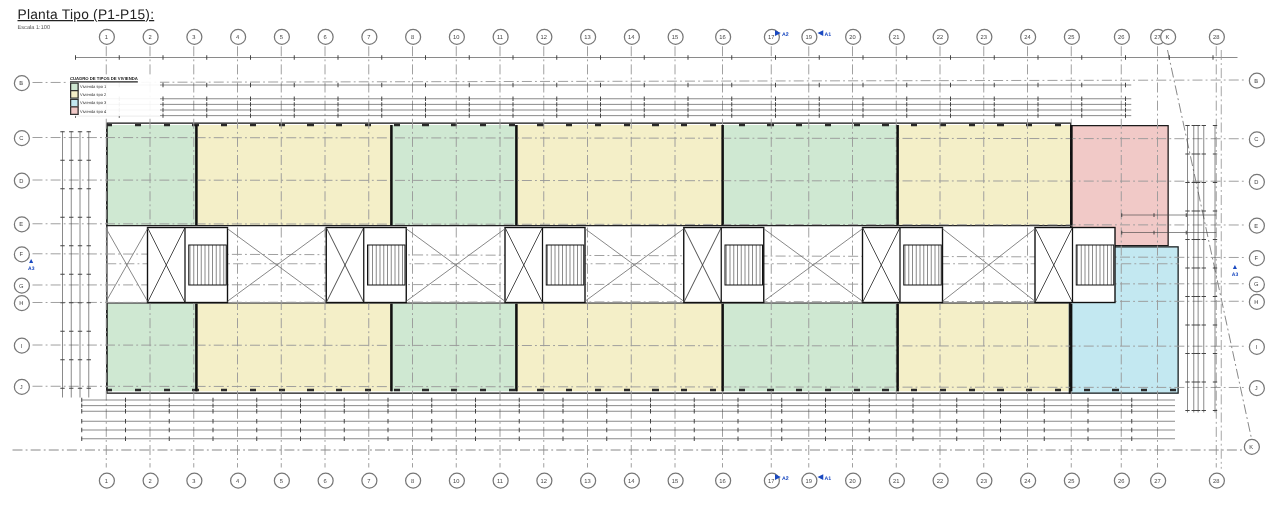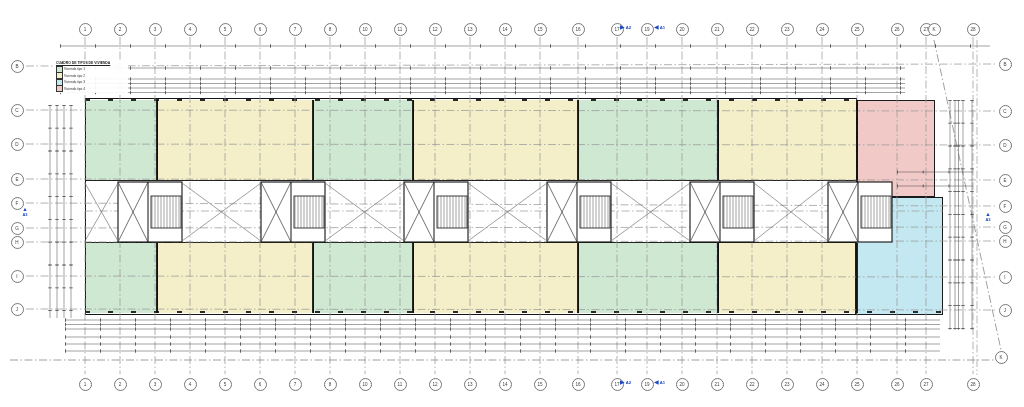--- a/index.html
+++ b/index.html
@@ -49,20 +49,24 @@
   .sec-label{font-size:4.2px;font-weight:bold;margin:0 1px;}
   .side-marker{position:absolute;z-index:6;color:#1a49c0;text-align:center;width:14px;}
   .side-marker .sec-tri{font-size:5.5px;display:block;line-height:5px;}
   .side-marker .sec-label{font-size:4px;display:block;}
 </style>
 </head>
 <body>
 
 <div id="canvas">
 
+  <div class="title-block">
+    <div class="title-main">Planta Tipo (P1-P15):</div>
+    <div class="title-scale">Escala 1:100</div>
+  </div>
 
   <div id="units-layer">
       <div class="corridor" style="left: 85px; top: 180px; width: 820px; height: 63px;"></div>
       <div class="band-seg" style="left: 85px; top: 100px; width: 72px; height: 80px; background: rgb(207, 232, 210);"></div>
       <div class="band-seg" style="left: 157px; top: 100px; width: 156px; height: 80px; background: rgb(244, 239, 200);"></div>
       <div class="band-seg" style="left: 313px; top: 100px; width: 100px; height: 80px; background: rgb(207, 232, 210);"></div>
       <div class="band-seg" style="left: 413px; top: 100px; width: 165px; height: 80px; background: rgb(244, 239, 200);"></div>
       <div class="band-seg" style="left: 578px; top: 100px; width: 140px; height: 80px; background: rgb(207, 232, 210);"></div>
       <div class="band-seg" style="left: 718px; top: 100px; width: 139px; height: 80px; background: rgb(244, 239, 200);"></div>
       <div class="band-seg" style="left: 85px; top: 243px; width: 72px; height: 70px; background: rgb(207, 232, 210);"></div>

